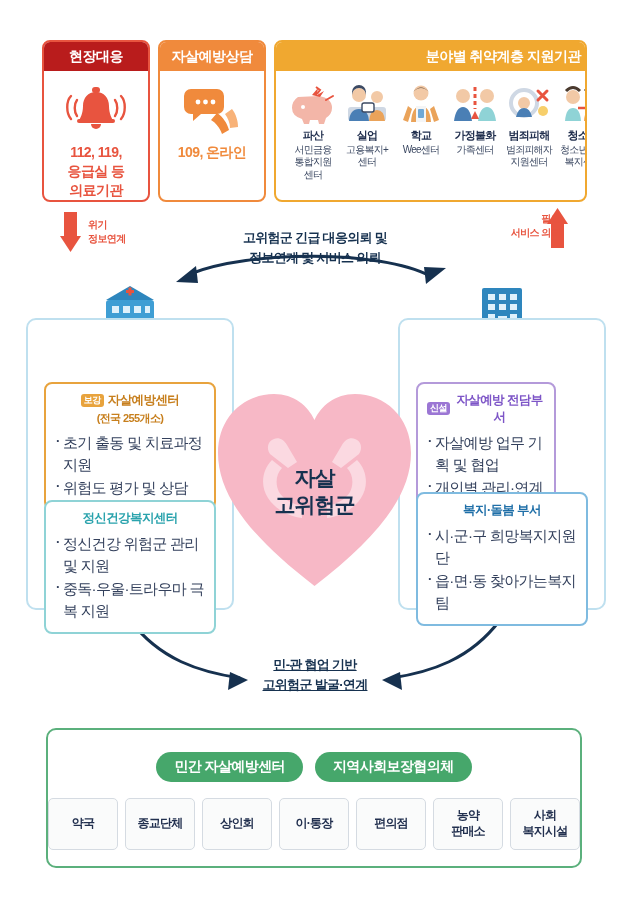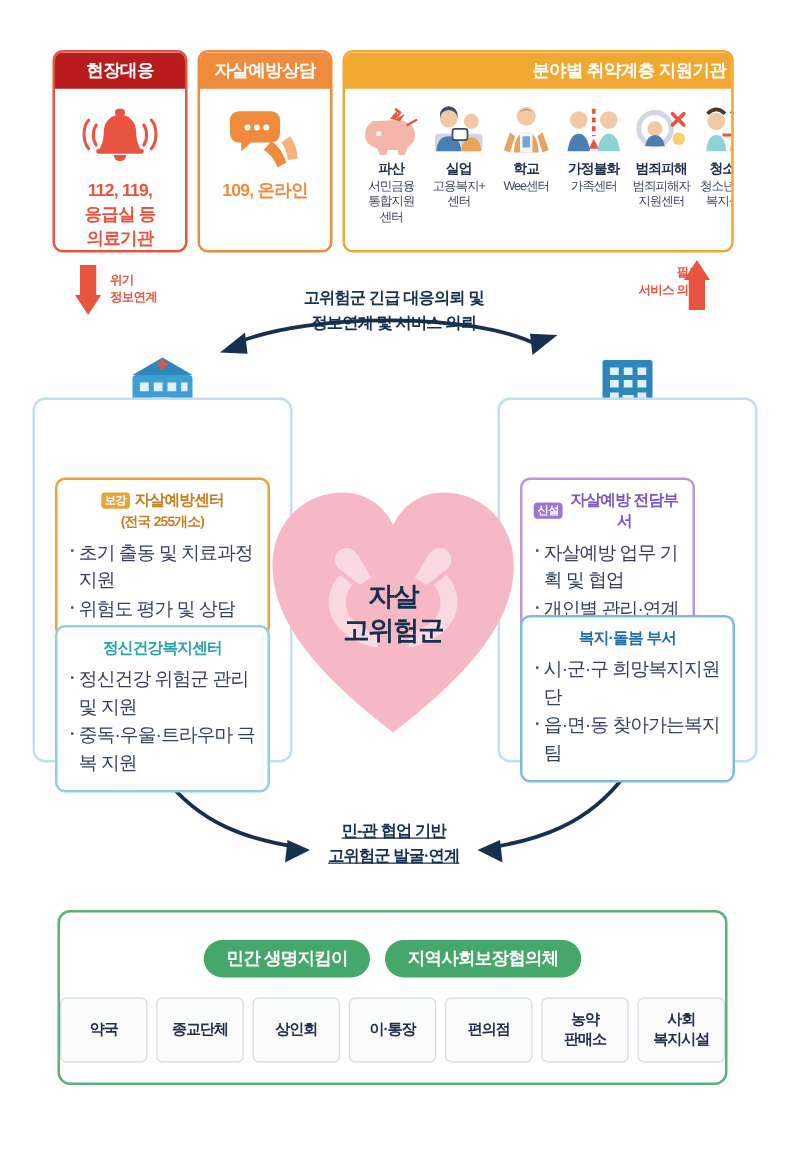--- a/index.html
+++ b/index.html
@@ -621,21 +621,21 @@
       <path d="M145 92 c10 10 12 26 4 38 c-7 11 -20 18 -34 20 l0 -12 c10 -2 19 -7 23 -14 c4 -8 3 -18 -3 -24 z" fill="#fbd9e1"></path>
       <path d="M58 86 c-4 -6 -2 -13 4 -15 c5 -2 10 1 13 6 l10 17 l-9 6 z" fill="#fbd9e1"></path>
       <path d="M147 86 c4 -6 2 -13 -4 -15 c-5 -2 -10 1 -13 6 l-10 17 l9 6 z" fill="#fbd9e1"></path>
     </svg>
     <div class="heart-text" style="white-space:pre-line">자살
 고위험군</div>
   </div>
 
   <div class="bottom-panel">
     <div class="bottom-pills">
-      <div class="pill">민간 생명지킴이</div>
+      <div class="pill">민간 자살예방센터</div>
       <div class="pill">지역사회보장협의체</div>
     </div>
     <div class="bottom-items">
       <div class="bitem" style="white-space:pre-line">약국</div>
       <div class="bitem" style="white-space:pre-line">종교단체</div>
       <div class="bitem" style="white-space:pre-line">상인회</div>
       <div class="bitem" style="white-space:pre-line">이·통장</div>
       <div class="bitem" style="white-space:pre-line">편의점</div>
       <div class="bitem" style="white-space:pre-line">농약
 판매소</div>

